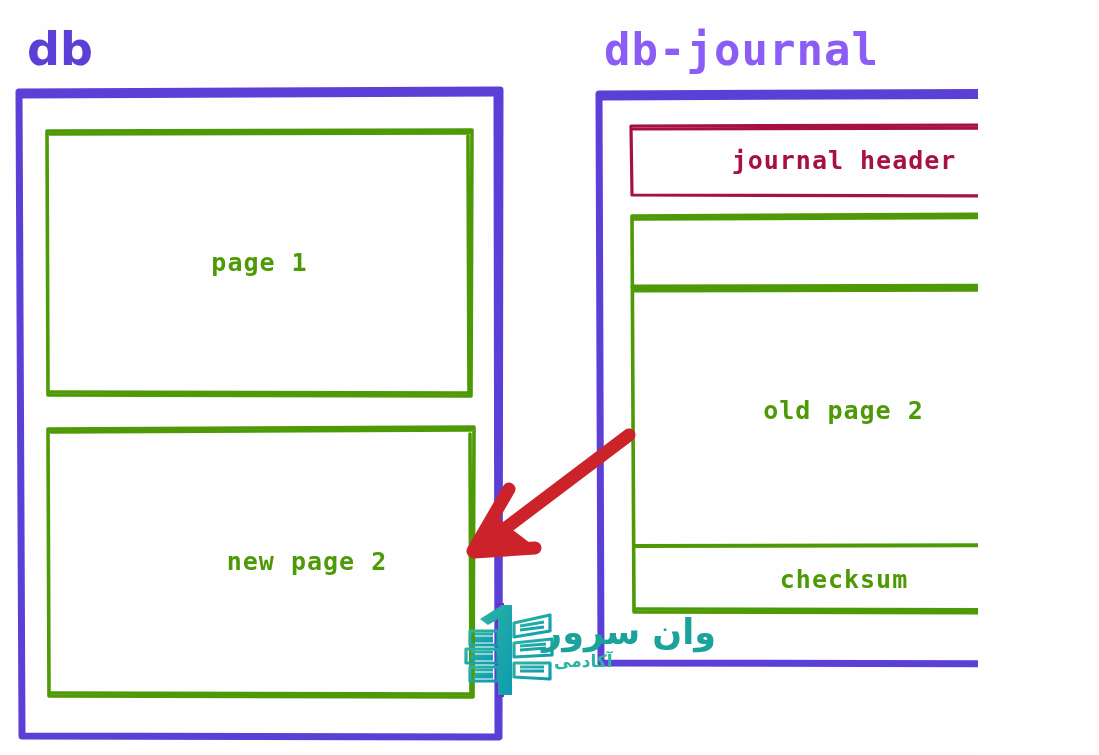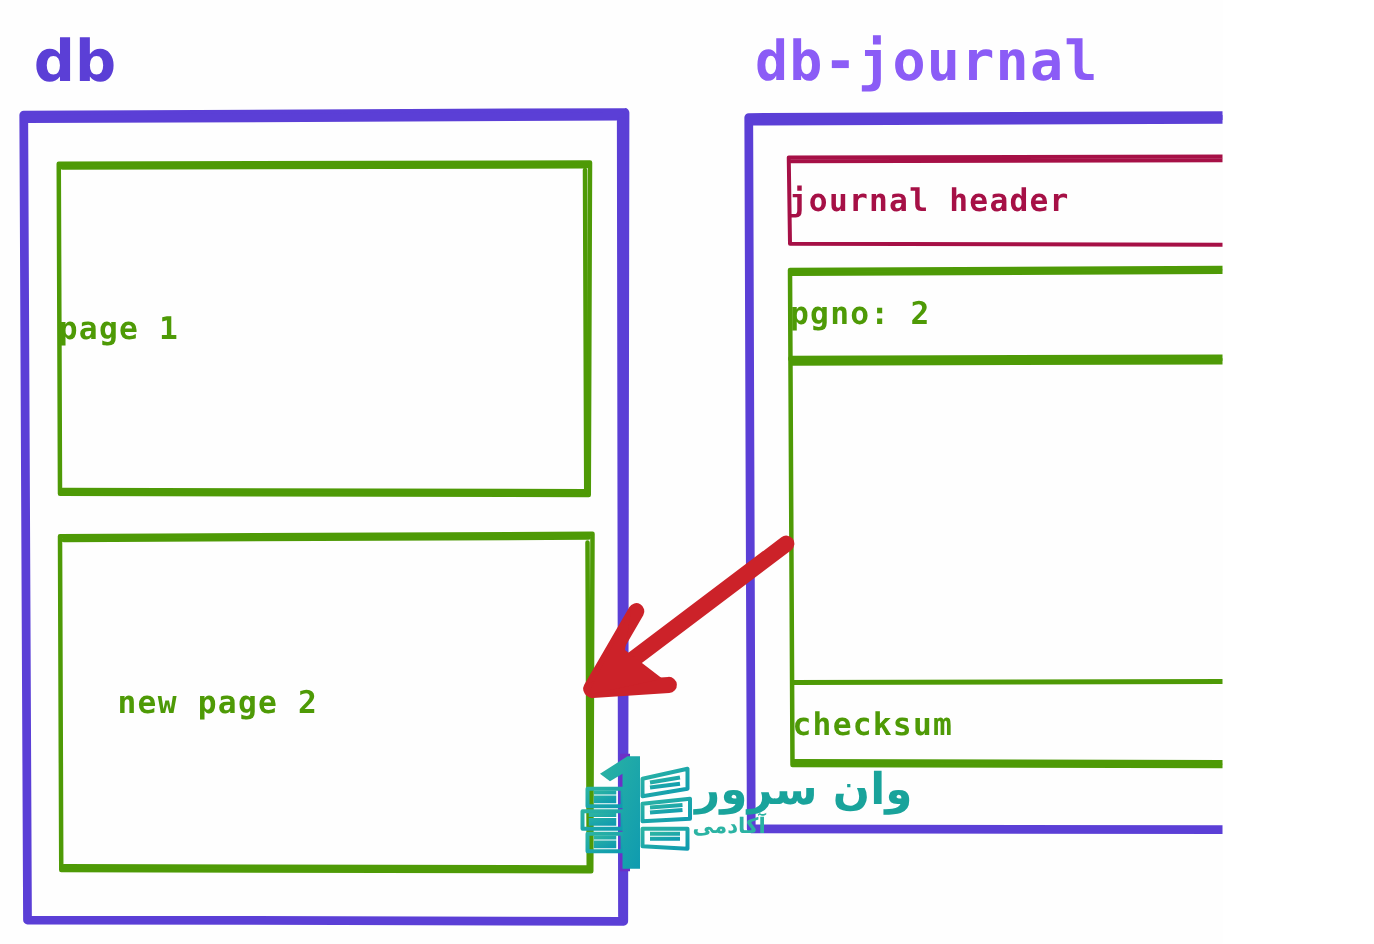--- a/index.html
+++ b/index.html
@@ -43,41 +43,41 @@
     font-family: "DejaVu Sans", sans-serif;
     font-size: 46px;
     font-weight: 700;
     letter-spacing: 0px;
   }
   .box-label {
     font-family: "DejaVu Sans Mono", monospace;
     font-size: 25px;
     font-weight: 700;
     letter-spacing: 1px;
-    text-align: left;
+    text-align: center;
   }
 
   
   #watermark {
     position: absolute;
     left: 462px;
     top: 601px;
     width: 232px;
     height: 98px;
   }
   #watermark svg { display: block; }
   .wm-text {
     position: absolute;
     direction: rtl;
     white-space: pre;
     font-family: "DejaVu Sans", sans-serif;
     font-weight: 700;
   }
   .wm-main {
-    left: 94px;
+    left: 80px;
     top: 11px;
     font-size: 35px;
     letter-spacing: -1px;
   }
   .wm-sub {
     left: 92px;
     top: 50px;
     font-size: 17px;
   }
 </style>
@@ -149,22 +149,22 @@
   <div class="lbl title-db" style="left:27px; top:26px; color:#5b3fd6;">db</div>
 
   <div class="lbl file-title" style="left:604px; top:28px; color:#8b5cf6;">db-journal</div>
 
   <div class="lbl box-label" style="left:47px; top:250px; width:425px; color:#4e9a06;">page 1</div>
 
   <div class="lbl box-label" style="left:48px; top:549px; width:426px; color:#4e9a06;padding-left:46px;">new page 2</div>
 
   <div class="lbl box-label" style="left:631px; top:148px; width:426px; color:#a61046;">journal header</div>
 
-  <div class="lbl box-label" style="left:632px; top:238px; width:423px; color:#4e9a06;">pgno: 2</div>
-
+
+  <div class="lbl box-label" style="left:632px; top:398px; width:423px; color:#4e9a06;">old page 2</div>
 
   <div class="lbl box-label" style="left:634px; top:567px; width:420px; color:#4e9a06;">checksum</div>
 
   <div id="watermark">
     <svg viewBox="0 0 232 98" width="232" height="98">
       <defs>
         <linearGradient id="tealGrad" x1="0" y1="0" x2="1" y2="1">
           <stop offset="0%" stop-color="#2bb3a3"></stop>
           <stop offset="100%" stop-color="#0f9bb0"></stop>
         </linearGradient>

